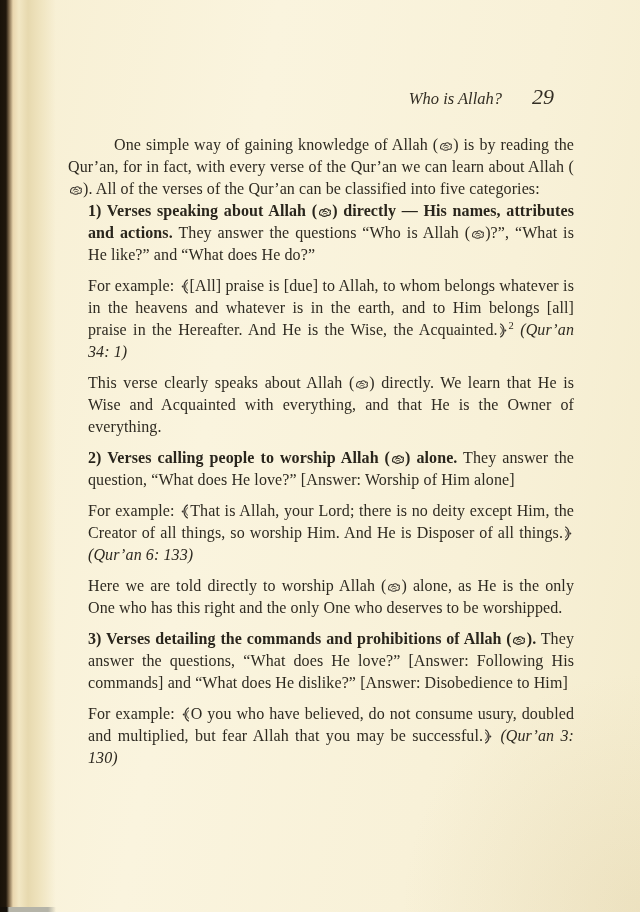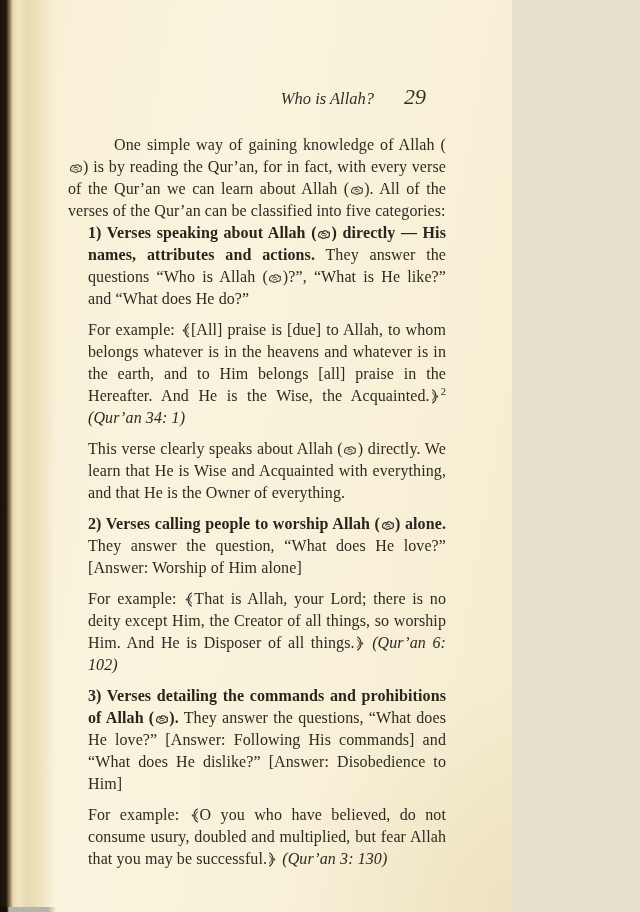--- a/index.html
+++ b/index.html
@@ -2,21 +2,21 @@
 <html><head>
 <meta charset="utf-8">
 <style>
   html,body{margin:0;padding:0;}
   body{
     width:640px;height:912px;overflow:hidden;
     background:#e7e0cb;
     font-family:"Liberation Serif","DejaVu Serif",serif;
   }
   .page{
-    position:relative;width:512px;height:912px;
+    position:relative;width:640px;height:912px;
     background:linear-gradient(100deg,#f7efd3 0%,#faf4de 35%,#f8f1d8 70%,#f4ecce 100%);
     color:#2e2a21;
   }
   
   .spine{
     position:absolute;left:0;top:0;bottom:0;width:58px;
     background:linear-gradient(90deg,
       #191209 0px,#20170c 6px,#7d6749 9px,#e9d6ae 13px,
       #f2e7c4 19px,#e7d9af 28px,#eee2bc 38px,rgba(247,240,216,0) 56px);
   }
@@ -118,23 +118,30 @@
 
     <p class="li">
       <span>For example: </span><svg class="orn" width="9" height="15" viewBox="0 0 9 15">
           <path d="M7.8 0.8 C2.8 3.6 2.8 11.4 7.8 14.2" fill="none" stroke="#35302a" stroke-width="1.25"></path>
           <path d="M7.8 3.6 C4.8 5.6 4.8 9.4 7.8 11.4" fill="none" stroke="#35302a" stroke-width="1"></path>
           <circle cx="2.6" cy="7.5" r="0.9" fill="#35302a"></circle>
         </svg><span>That is Allah, your Lord; there is no deity except Him, the Creator of all things, so worship Him. And He is Disposer of all things.</span><svg class="orn" width="9" height="15" viewBox="0 0 9 15">
           <path d="M1.2 0.8 C6.2 3.6 6.2 11.4 1.2 14.2" fill="none" stroke="#35302a" stroke-width="1.25"></path>
           <path d="M1.2 3.6 C4.2 5.6 4.2 9.4 1.2 11.4" fill="none" stroke="#35302a" stroke-width="1"></path>
           <circle cx="6.4" cy="7.5" r="0.9" fill="#35302a"></circle>
-        </svg><span class="i"> (Qur’an 6: 102)</span>
+        </svg><span class="i"> (Qur’an 6: 133)</span>
     </p>
 
+    <p class="li">
+      <span>Here we are told directly to worship Allah (</span><svg class="hon" width="14" height="11" viewBox="0 0 14 11">
+          <path d="M1.5 7.5 C1.5 4.5 4 2.5 6 4.2 C6.8 2.2 10 2.2 10.5 4.4 C12 3.2 13 4.8 12 6.4 C13.2 8 11.5 9.8 9.5 9.2 C8 10.8 4.5 10.6 3.5 9 C2.2 9.2 1.5 8.6 1.5 7.5 Z" fill="none" stroke="#35302a" stroke-width="1.05"></path>
+          <path d="M3.8 6.8 C4.8 5 8.2 4.8 9.6 6.6" fill="none" stroke="#35302a" stroke-width="0.9"></path>
+          <path d="M5.2 8.2 C6.5 7.2 8 7.3 9 8.2" fill="none" stroke="#35302a" stroke-width="0.8"></path>
+        </svg><span>) alone, as He is the only One who has this right and the only One who deserves to be worshipped.</span>
+    </p>
 
     <p class="li">
       <span class="b">3) Verses detailing the commands and prohibitions of Allah (</span><svg class="hon" width="14" height="11" viewBox="0 0 14 11">
           <path d="M1.5 7.5 C1.5 4.5 4 2.5 6 4.2 C6.8 2.2 10 2.2 10.5 4.4 C12 3.2 13 4.8 12 6.4 C13.2 8 11.5 9.8 9.5 9.2 C8 10.8 4.5 10.6 3.5 9 C2.2 9.2 1.5 8.6 1.5 7.5 Z" fill="none" stroke="#29251c" stroke-width="1.2"></path>
           <path d="M3.8 6.8 C4.8 5 8.2 4.8 9.6 6.6" fill="none" stroke="#29251c" stroke-width="1"></path>
           <path d="M5.2 8.2 C6.5 7.2 8 7.3 9 8.2" fill="none" stroke="#29251c" stroke-width="0.9"></path>
         </svg><span class="b">).</span><span> They answer the questions, “What does He love?” [Answer: Following His commands] and “What does He dislike?” [Answer: Disobedience to Him]</span>
     </p>
 
     <p class="li">

